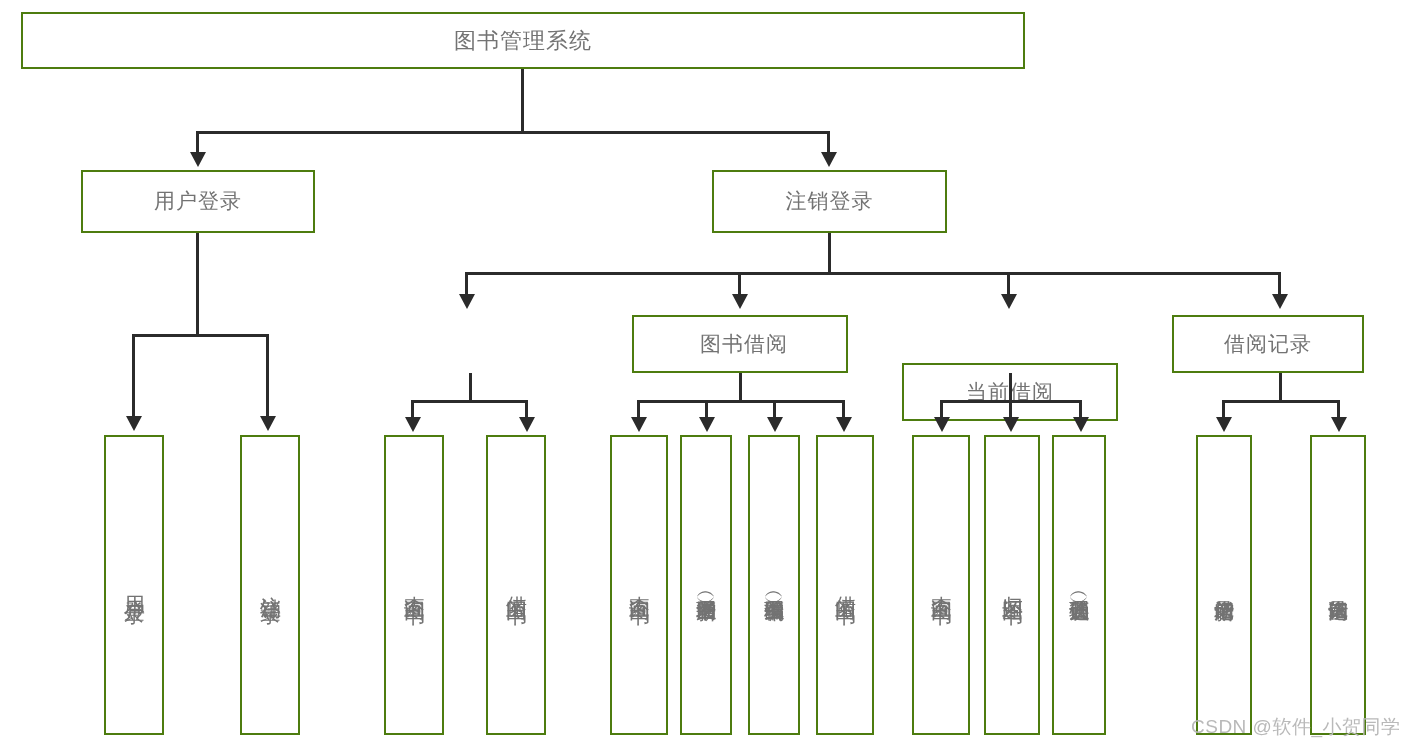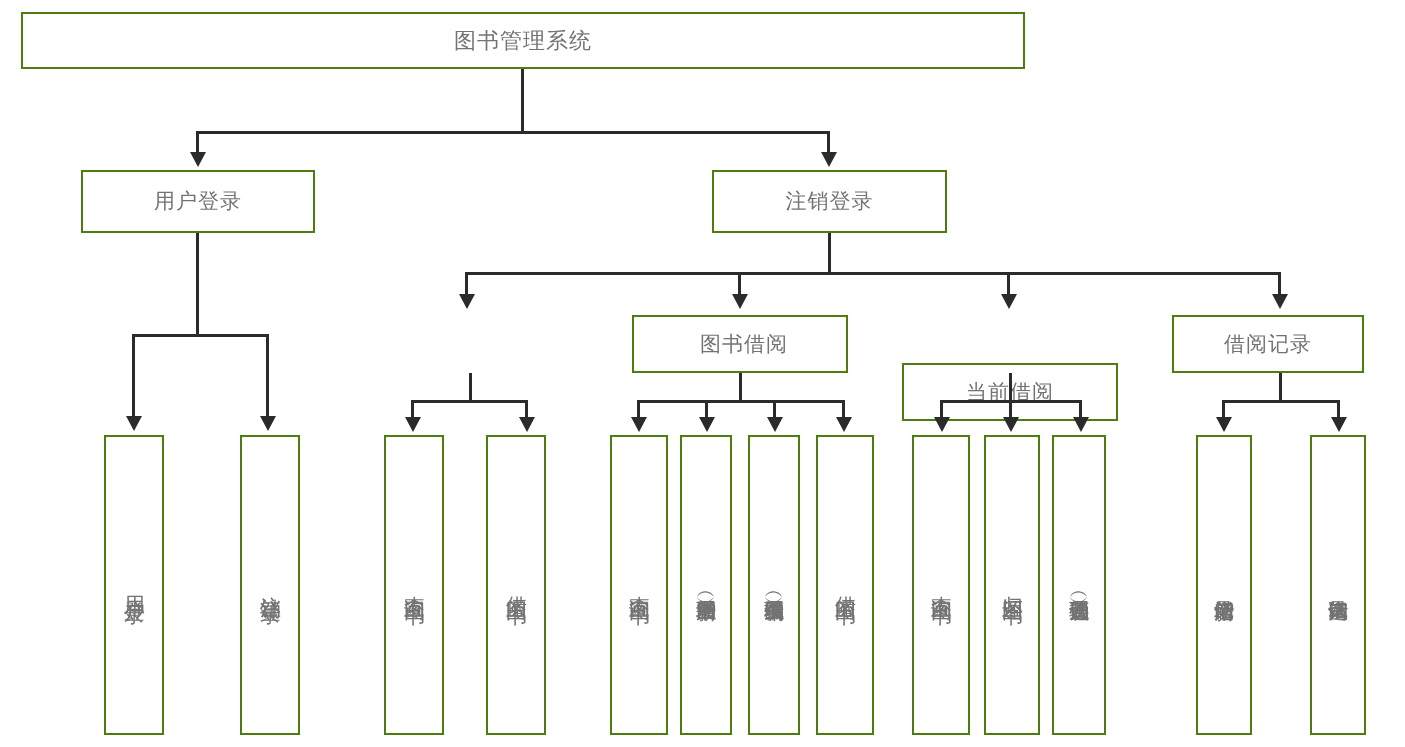--- a/index.html
+++ b/index.html
@@ -194,14 +194,15 @@
     <span class="vtext">确认归还（管理员）</span>
   </div>
 
   <div class="node v" style="left:1196px; top:435px; width:56px; height:300px; font-size:20px; letter-spacing:0px;">
     <span class="vtext">新增借阅记录</span>
   </div>
   <div class="node v" style="left:1310px; top:435px; width:56px; height:300px; font-size:20px; letter-spacing:0px;">
     <span class="vtext">查询借阅记录</span>
   </div>
 
+  <div id="watermark" style="left:1191px; top:714px;">CSDN @软件_小贺同学</div>
 
 </div>
 
 </body></html>

